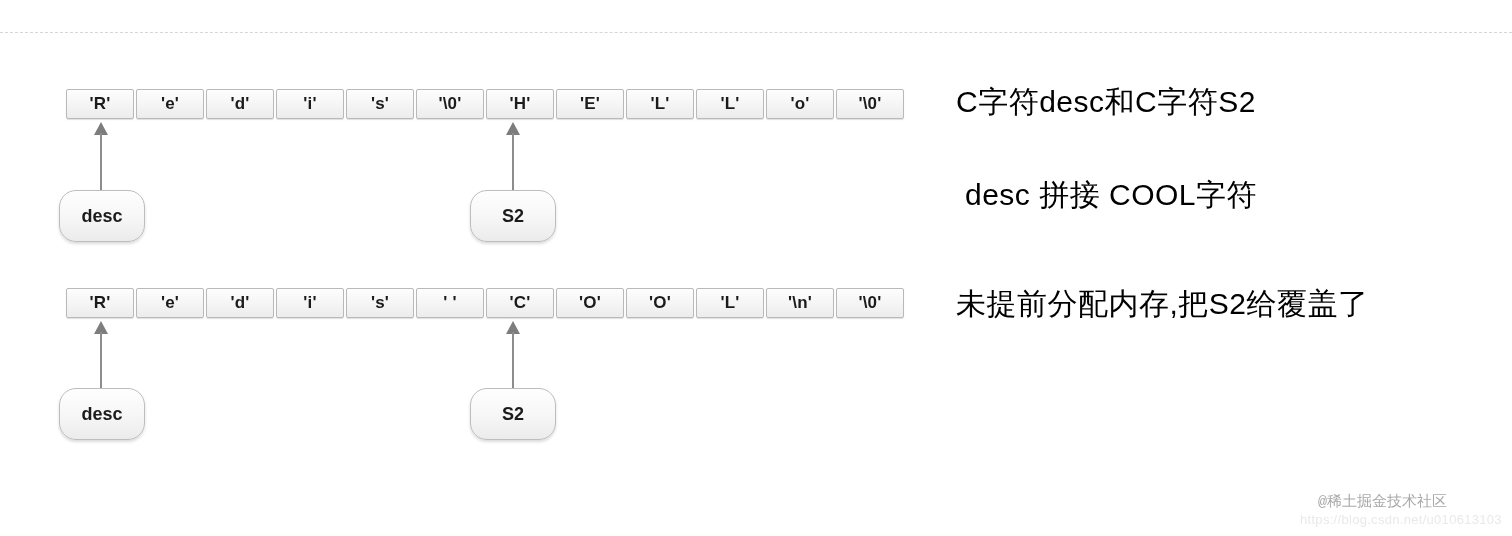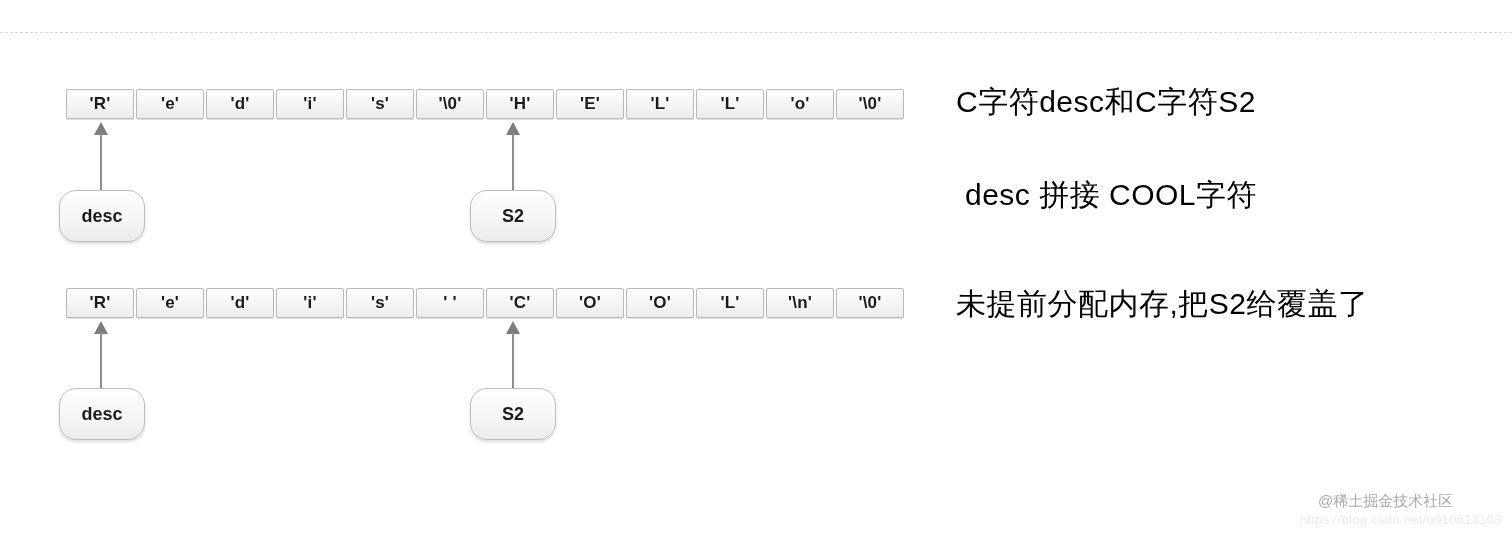--- a/index.html
+++ b/index.html
@@ -129,20 +129,21 @@
   .note-3 { left: 956px; top: 284px; }
 
   
   .watermark {
     position: absolute;
     left: 1318px;
     top: 492px;
     font-size: 15px;
     color: #a9a9a9;
     white-space: nowrap;
+    font-family: Liberation Mono, monospace;
   }
   .watermark-url {
     position: absolute;
     left: 1300px;
     top: 512px;
     font-size: 13px;
     color: #e9e9e9;
     white-space: nowrap;
     letter-spacing: 0.3px;
   }

